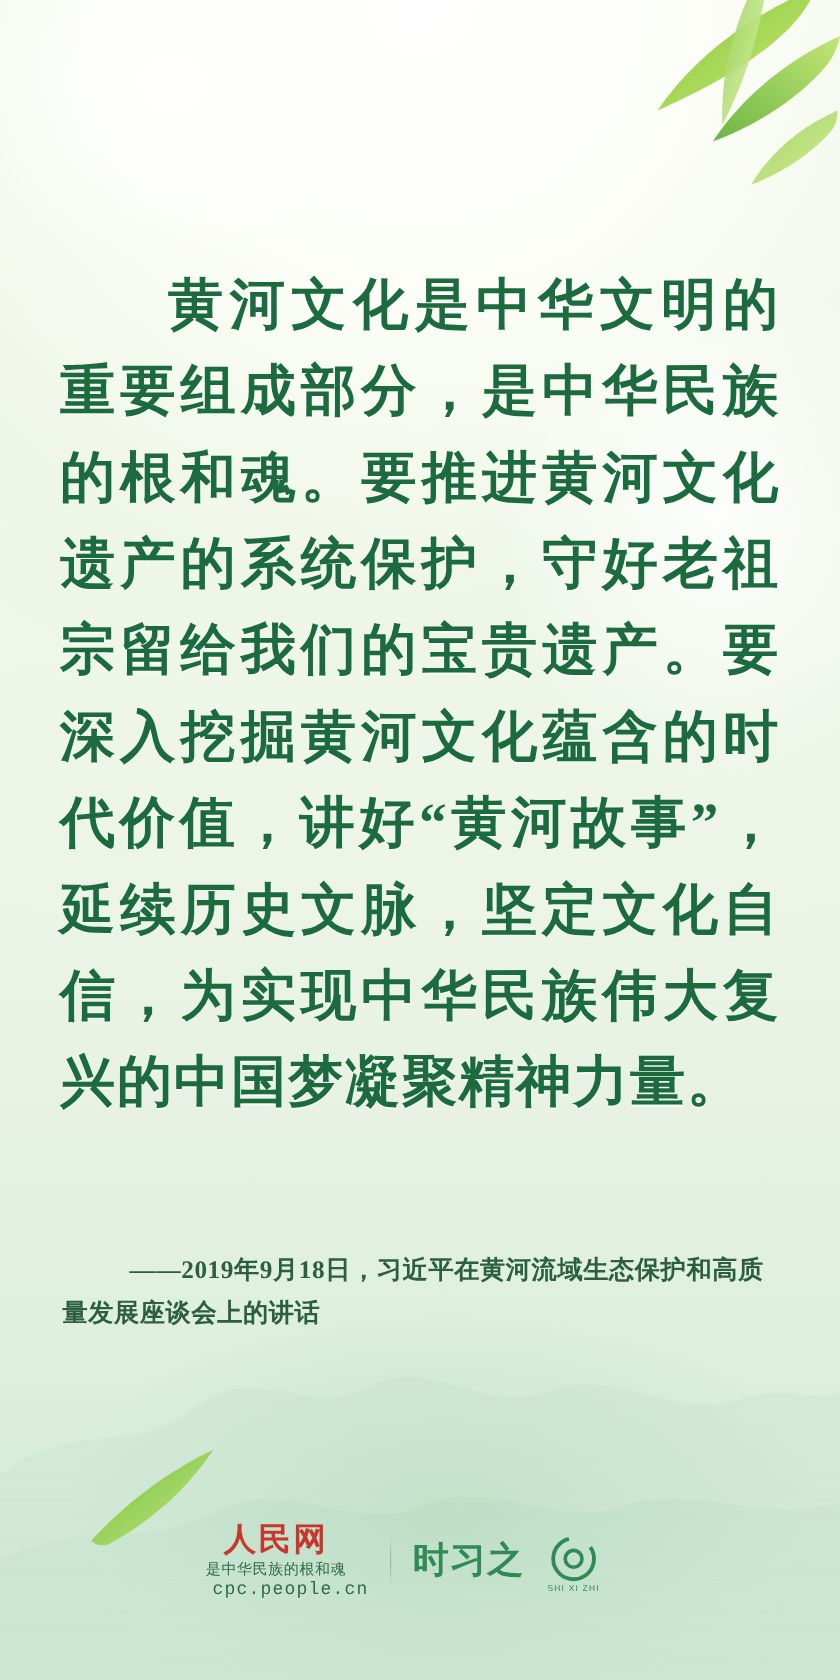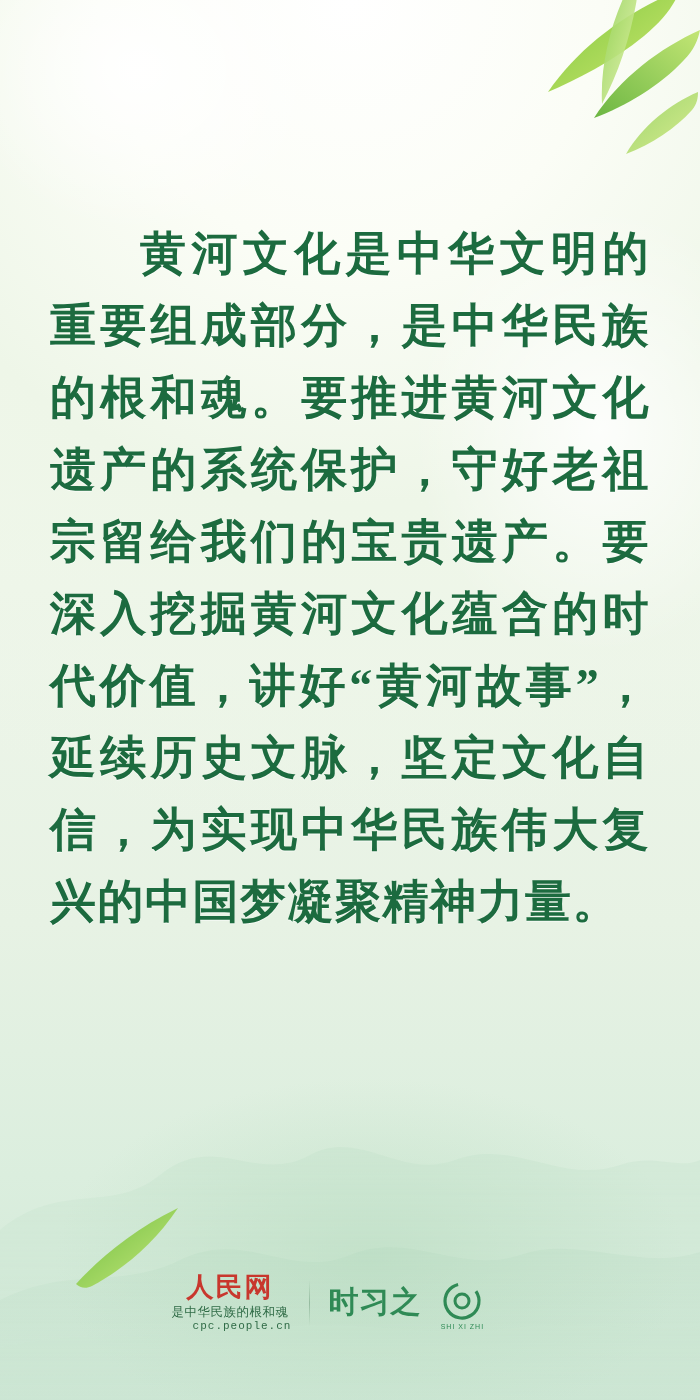--- a/index.html
+++ b/index.html
@@ -123,21 +123,21 @@
   }
   .logo-people-sub {
     margin-top: 5px;
     font-size: 12.5px;
     color: #2f6b46;
     letter-spacing: 0.5px;
     font-family: "Liberation Sans", sans-serif;
   }
   .logo-people-url {
     margin-top: 3px;
-    font-size: 11px;
+    font-size: 15px;
     color: #2f6b46;
     letter-spacing: 1px;
     font-family: "Liberation Mono", monospace;
     margin-left: 24px;
   }
   .logo-divider {
     width: 1px;
     height: 46px;
     background: linear-gradient(180deg, rgba(90,140,105,0), rgba(90,140,105,0.45), rgba(90,140,105,0));
   }
@@ -220,20 +220,21 @@
       <linearGradient id="lf4" x1="0" y1="0" x2="1" y2="1">
         <stop offset="0%" stop-color="#6cbb3c"></stop>
         <stop offset="100%" stop-color="#c9ea7e"></stop>
       </linearGradient>
     </defs>
     <path d="M6,84 C28,60 62,30 108,8 C84,44 52,70 22,86 C16,89 10,88 6,84 Z" fill="url(#lf4)"></path>
   </svg>
 
   <div class="quote">黄河文化是中华文明的重要组成部分，是中华民族的根和魂。要推进黄河文化遗产的系统保护，守好老祖宗留给我们的宝贵遗产。要深入挖掘黄河文化蕴含的时代价值，讲好“黄河故事”，延续历史文脉，坚定文化自信，为实现中华民族伟大复兴的中国梦凝聚精神力量。</div>
 
+  <div class="attribution">——2019年9月18日，习近平在黄河流域生态保护和高质量发展座谈会上的讲话</div>
 
   <div class="footer">
 
     <div class="logo-people">
       <div class="logo-people-main">人民网</div>
       <div class="logo-people-sub">是中华民族的根和魂</div>
       <div class="logo-people-url">cpc.people.cn</div>
     </div>
 
     <div class="logo-divider"></div>

